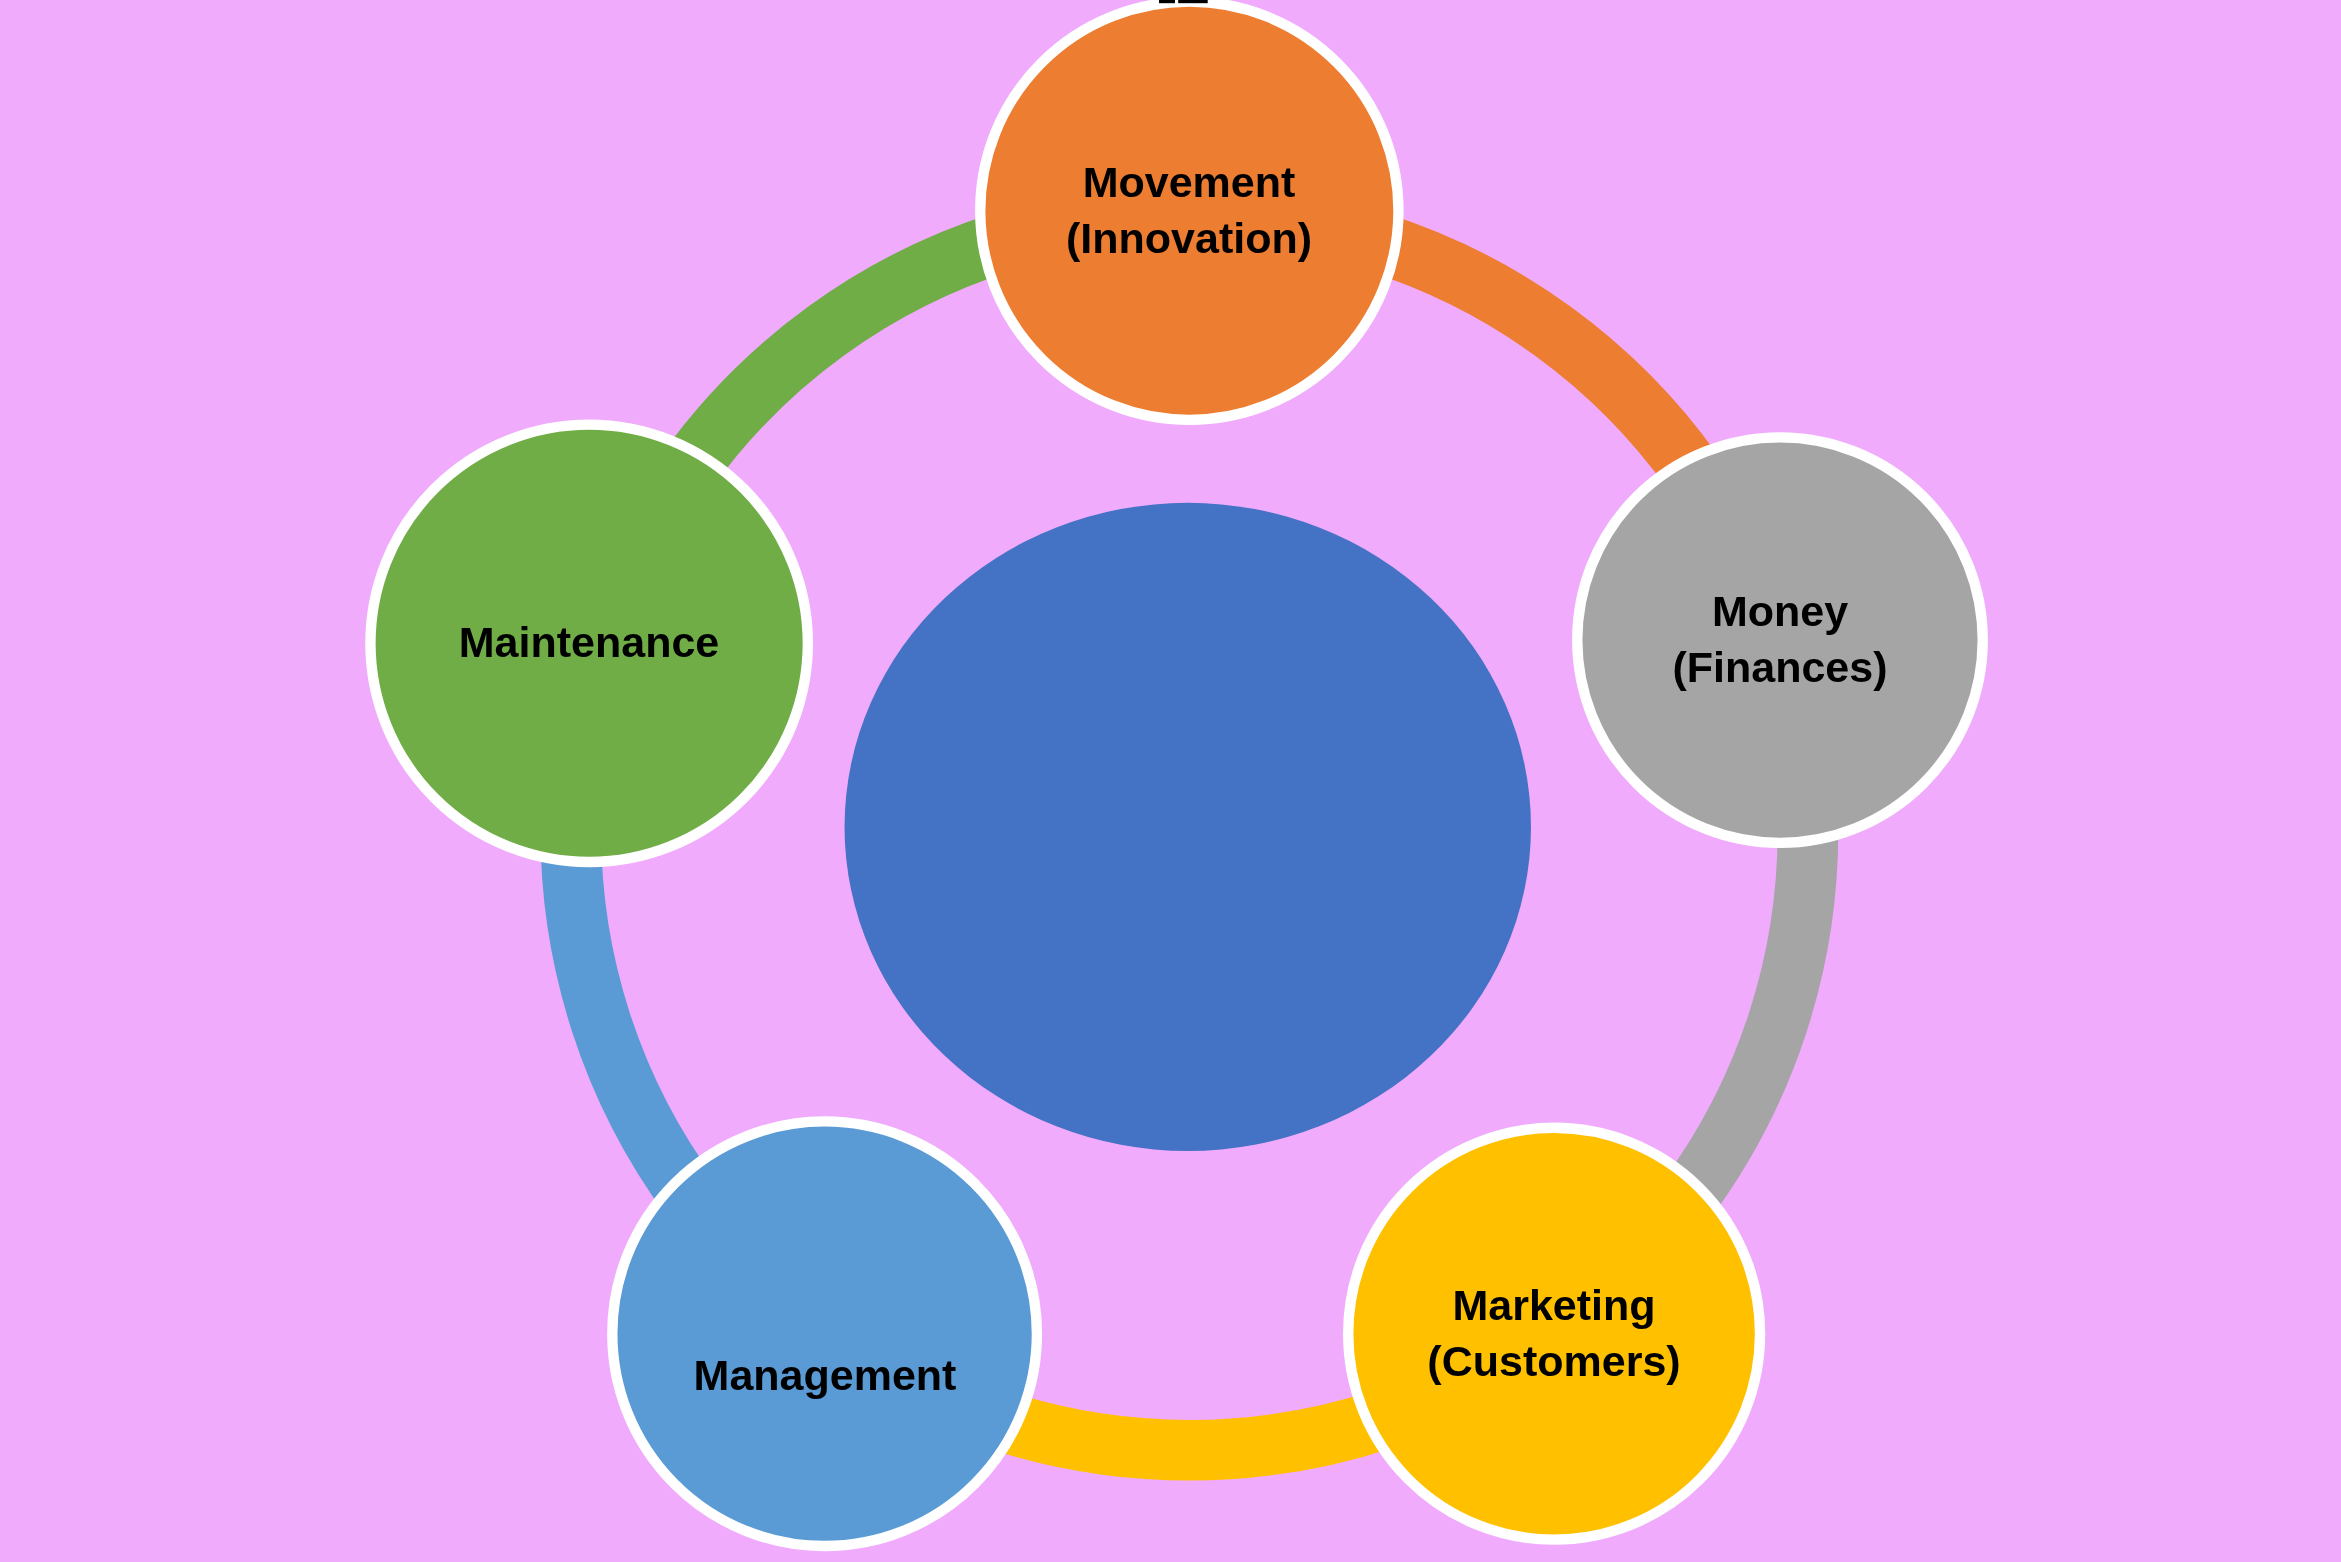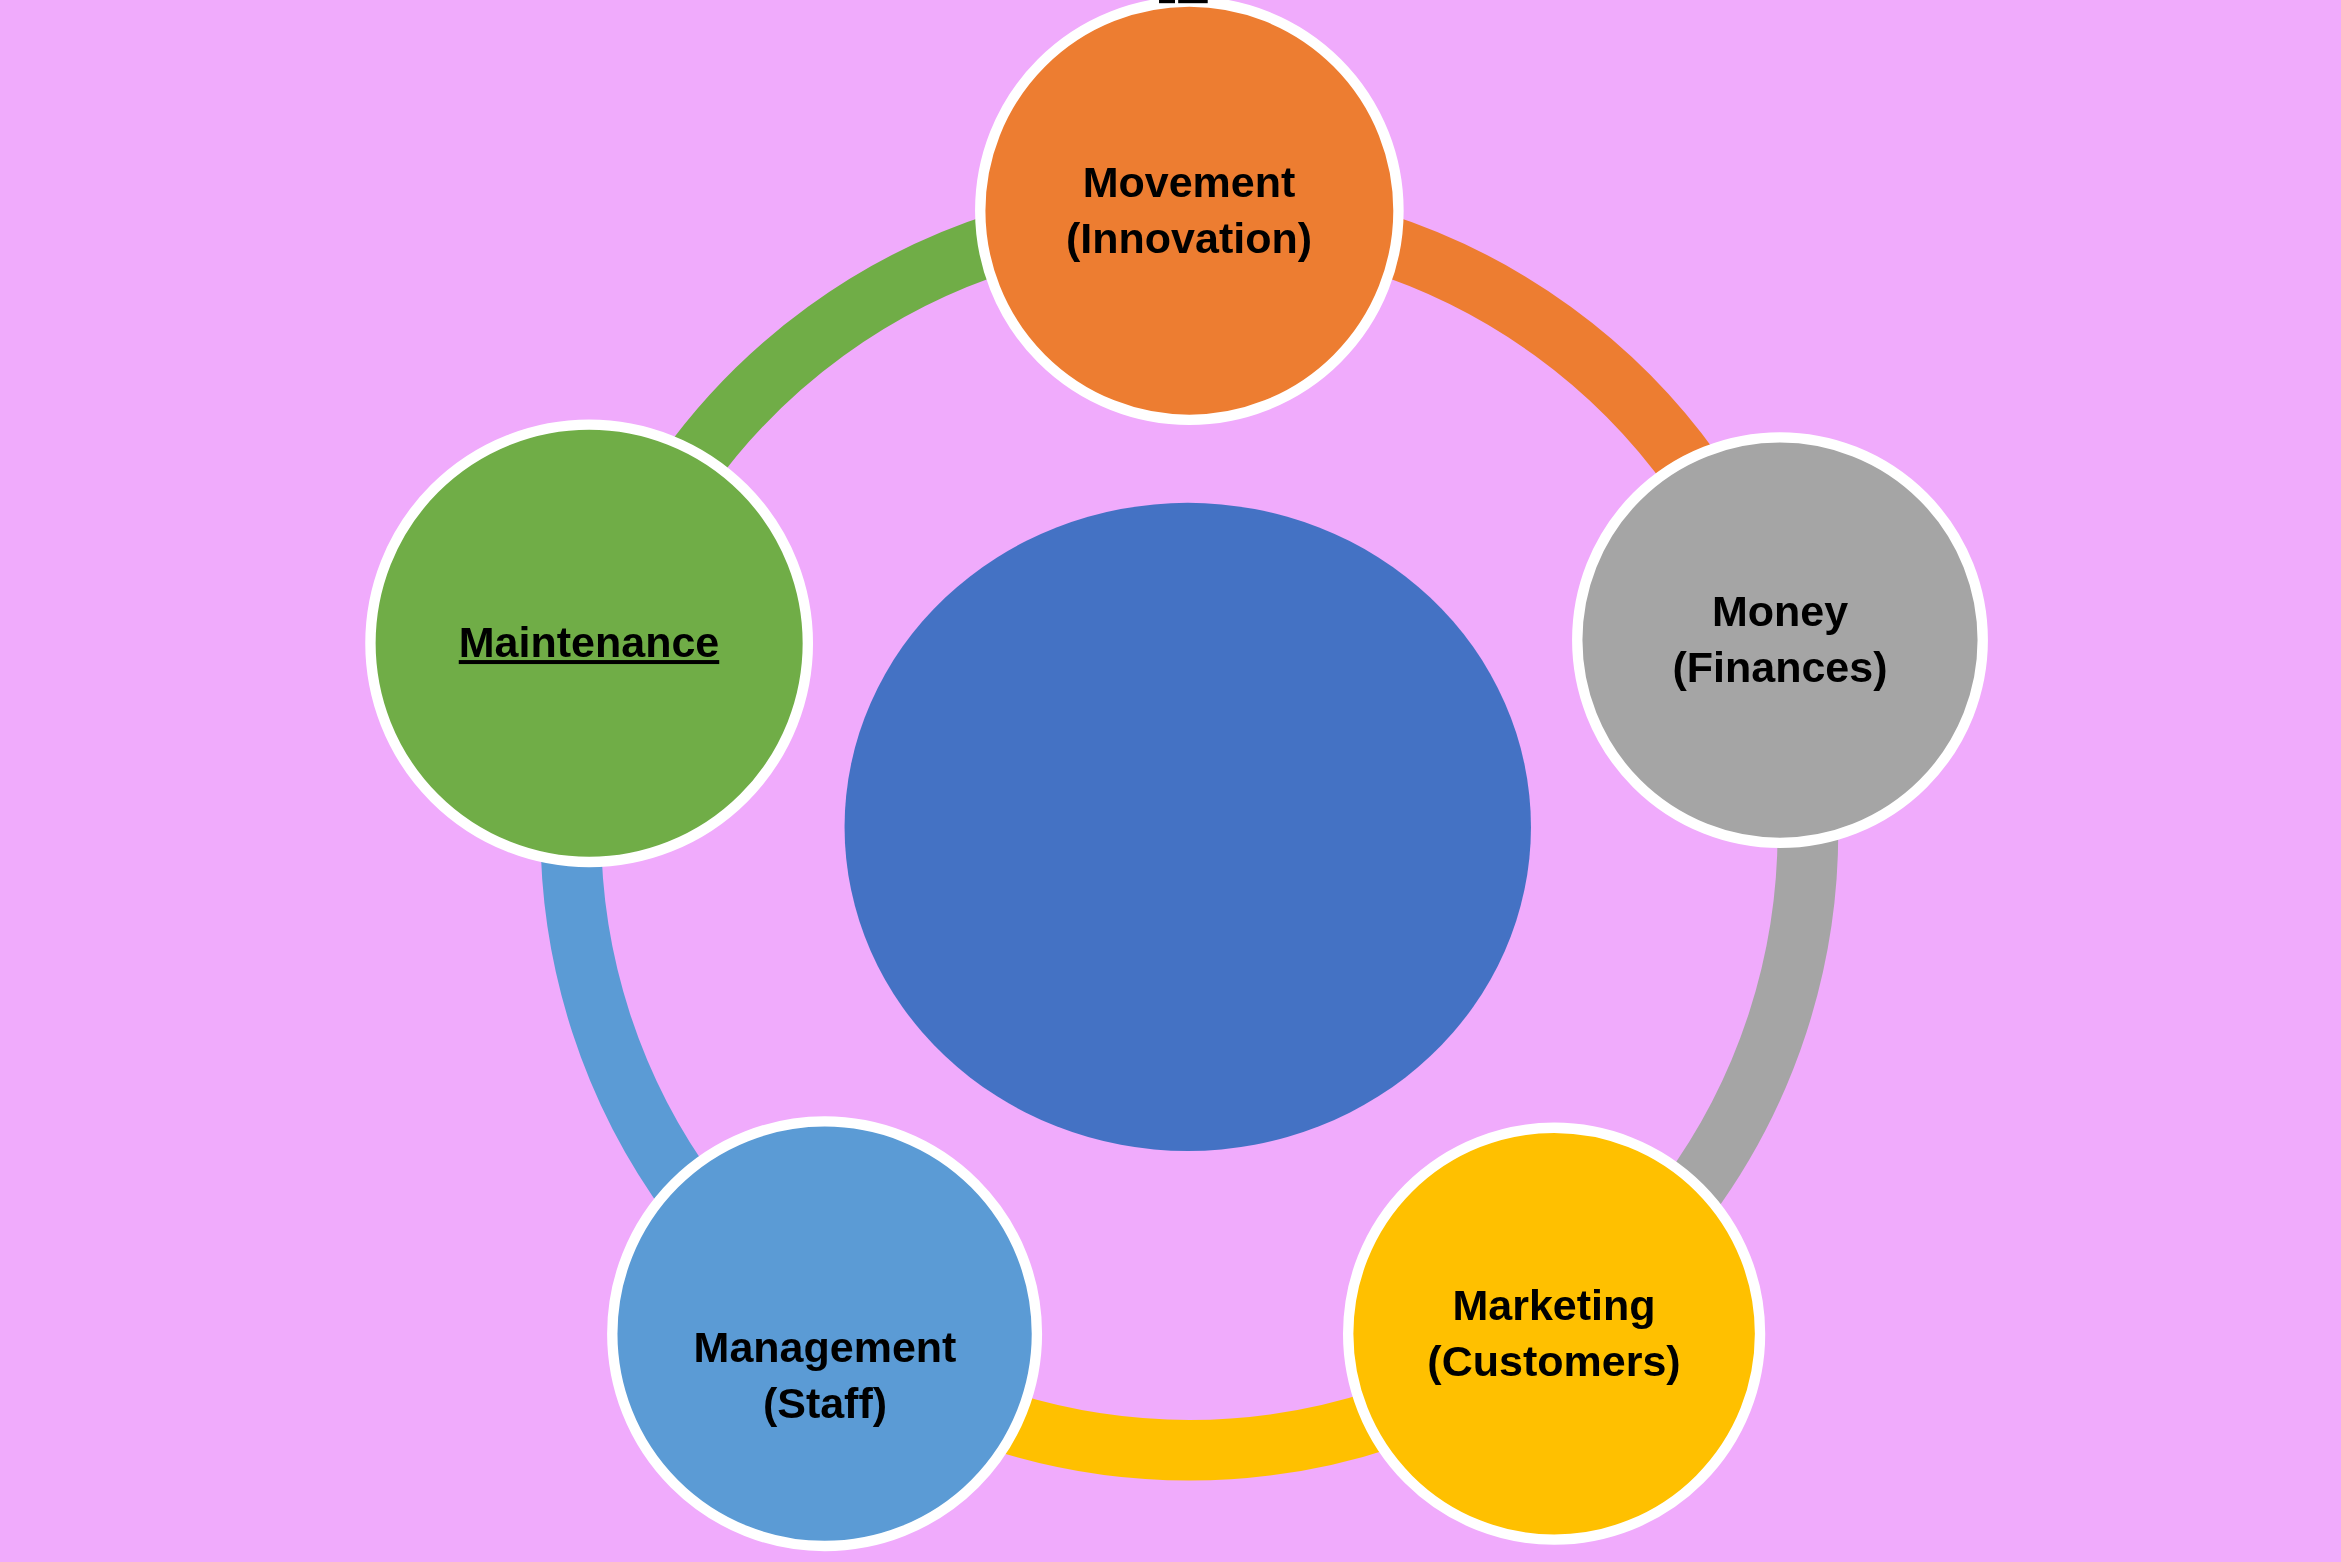--- a/index.html
+++ b/index.html
@@ -88,22 +88,21 @@
     <div>(Finances)</div>
   </div>
 
   <div class="label sat" style="left:1554px; top:1334px;">
     <div>Marketing</div>
     <div>(Customers)</div>
   </div>
 
   <div class="label sat" style="left:825px; top:1376px;">
     <div>Management</div>
-    <div>(Staff)</div>
   </div>
 
-  <div class="label sat" style="left:589px; top:643px;text-decoration:underline;">
+  <div class="label sat" style="left:589px; top:643px;">
     <div>Maintenance</div>
   </div>
 
 
 </div>
 
 
 </body></html>

